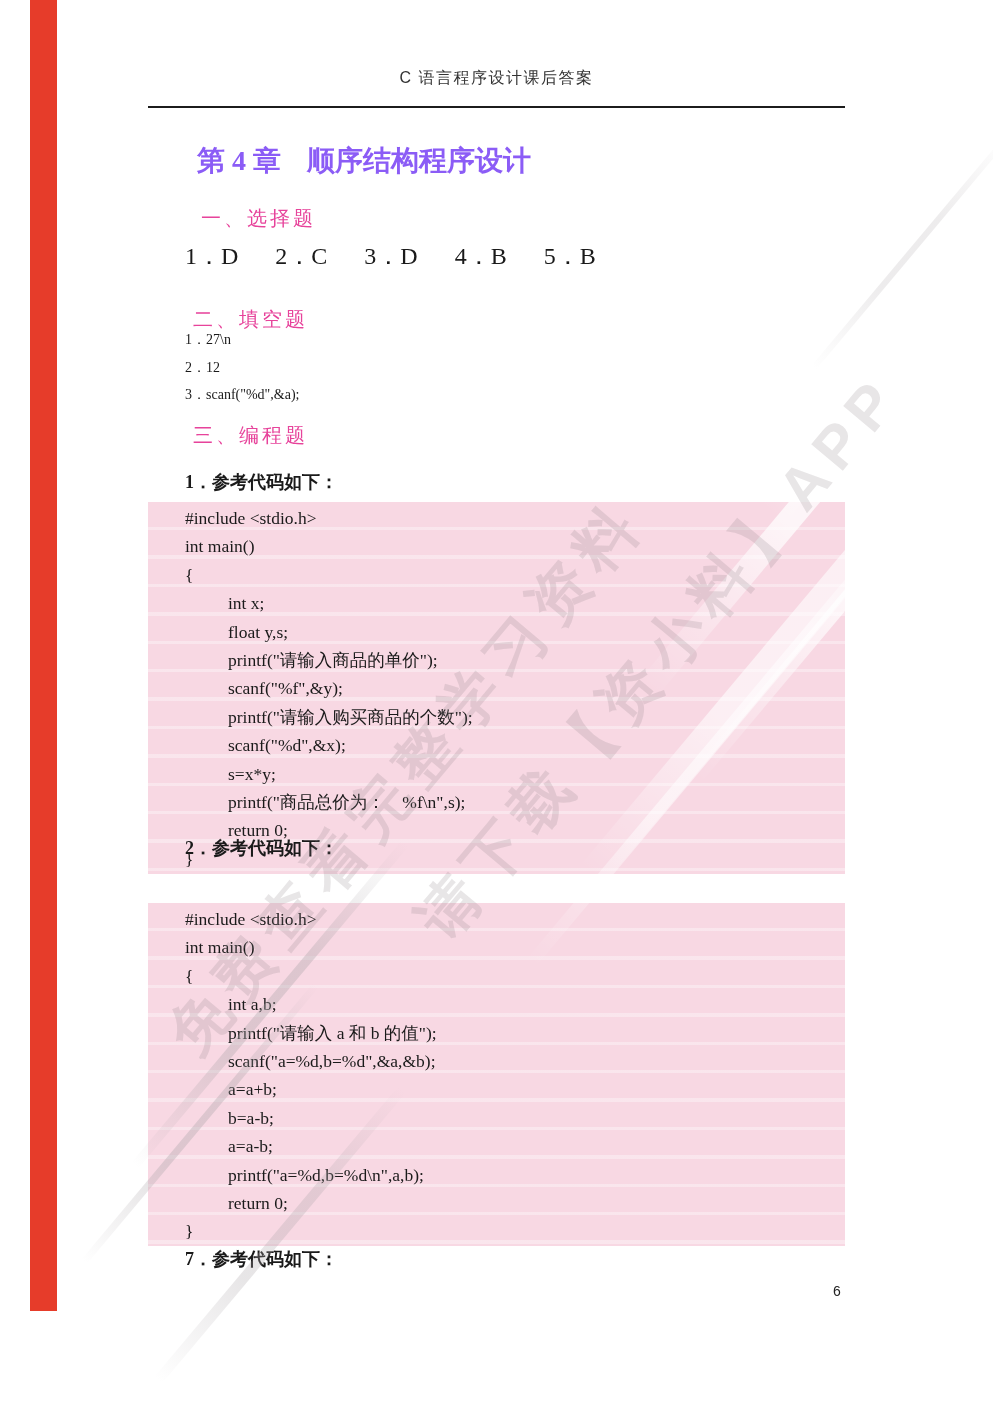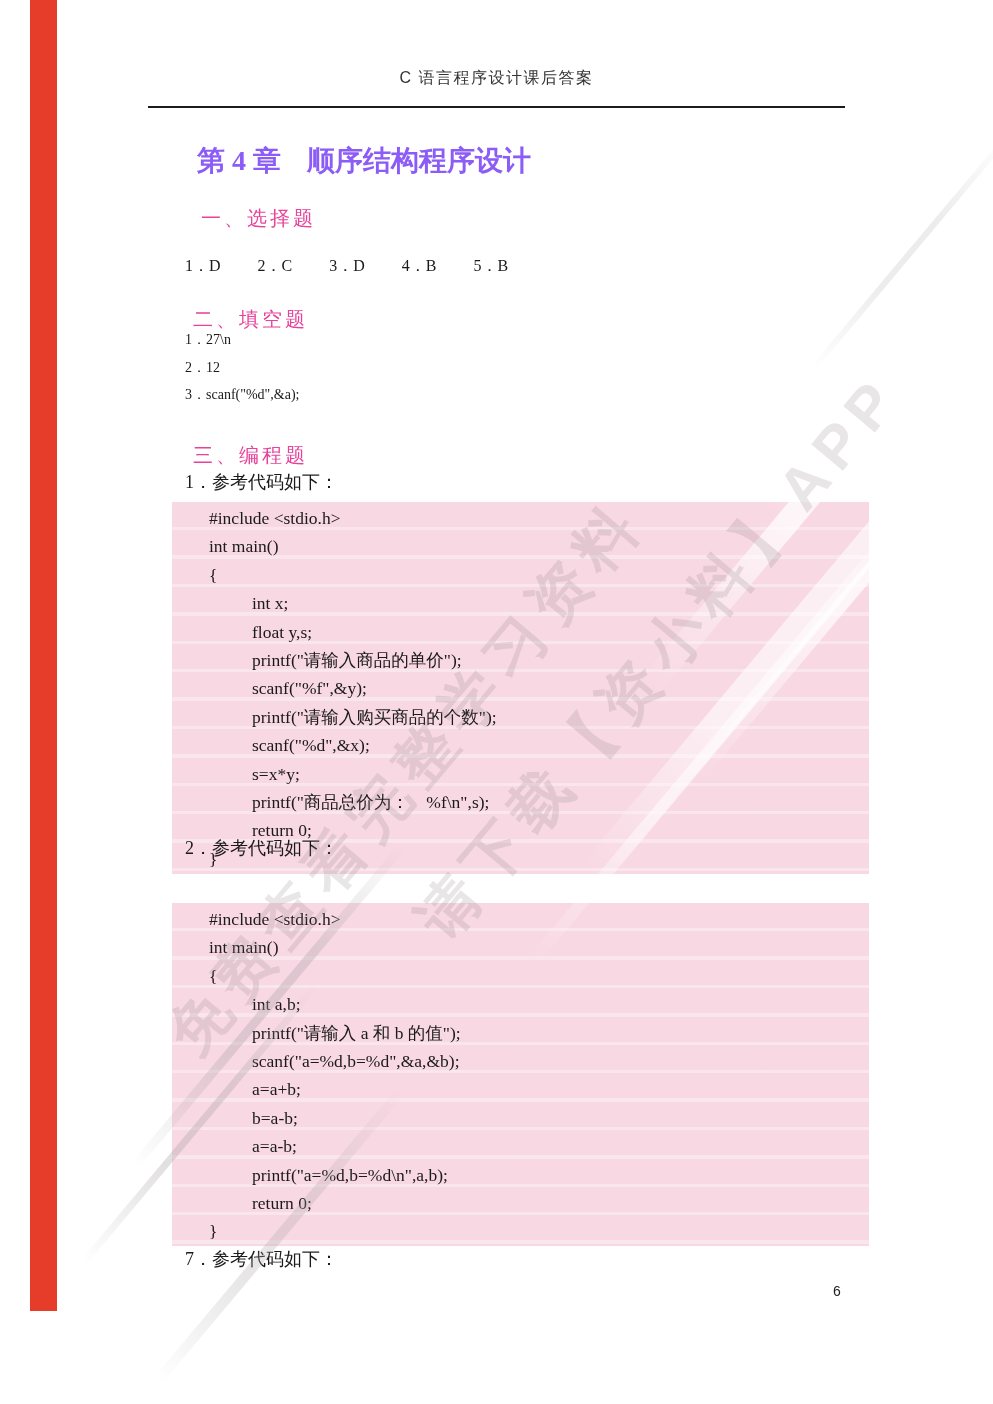--- a/index.html
+++ b/index.html
@@ -28,42 +28,41 @@
     position:absolute;top:142px;left:149px;
     font-size:28px;font-weight:bold;color:#8b5cf6;white-space:nowrap;margin-left:48px;
   }
   .chapter-title .gap{display:inline-block;width:26px;}
   .sec-heading{
     position:absolute;left:193px;
     font-size:20px;letter-spacing:3px;color:#e7439b;white-space:nowrap;
   }
   .sec-heading.h1{top:205px;margin-left:8px;}
   .sec-heading.h2{top:306px;}
-  .sec-heading.h3{top:442px;}
+  .sec-heading.h3{top:422px;}
   .choice-answers{
-    position:absolute;left:185px;top:256px;font-size:16px;white-space:nowrap;
+    position:absolute;left:185px;top:240px;font-size:24px;white-space:nowrap;
   }
   .choice-answers span{margin-right:37px;}
   .blank-item{
     position:absolute;left:185px;font-size:14px;white-space:pre;
   }
   .bi0{top:331px;} .bi1{top:359px;} .bi2{top:386px;}
   .code-label{
-    position:absolute;left:185px;font-size:18px;white-space:nowrap;
+    position:absolute;left:185px;font-size:18px;white-space:nowrap;font-weight:bold;
   }
   .cl1{top:470px;} .cl2{top:836px;} .cl3{top:1247px;}
   .code-block{
     position:absolute;left:148px;width:697px;
     background:#f8d8e3;
     background-image:repeating-linear-gradient(
       180deg,
       rgba(255,255,255,0) 0px, rgba(255,255,255,0) 25px,
       rgba(255,255,255,0.35) 25px, rgba(255,255,255,0.35) 28.4px);
     padding-top:2px;
-    margin-left:24px;
   }
   .cb1{top:502px;height:370px;}
   .cb2{top:903px;height:341px;}
   .code-line{
     height:28.4px;line-height:28.4px;
     font-size:17.5px;color:#1a1a1a;
     padding-left:37px;white-space:pre;
   }
   .code-line.indent{padding-left:80px;}
   .page-number{

